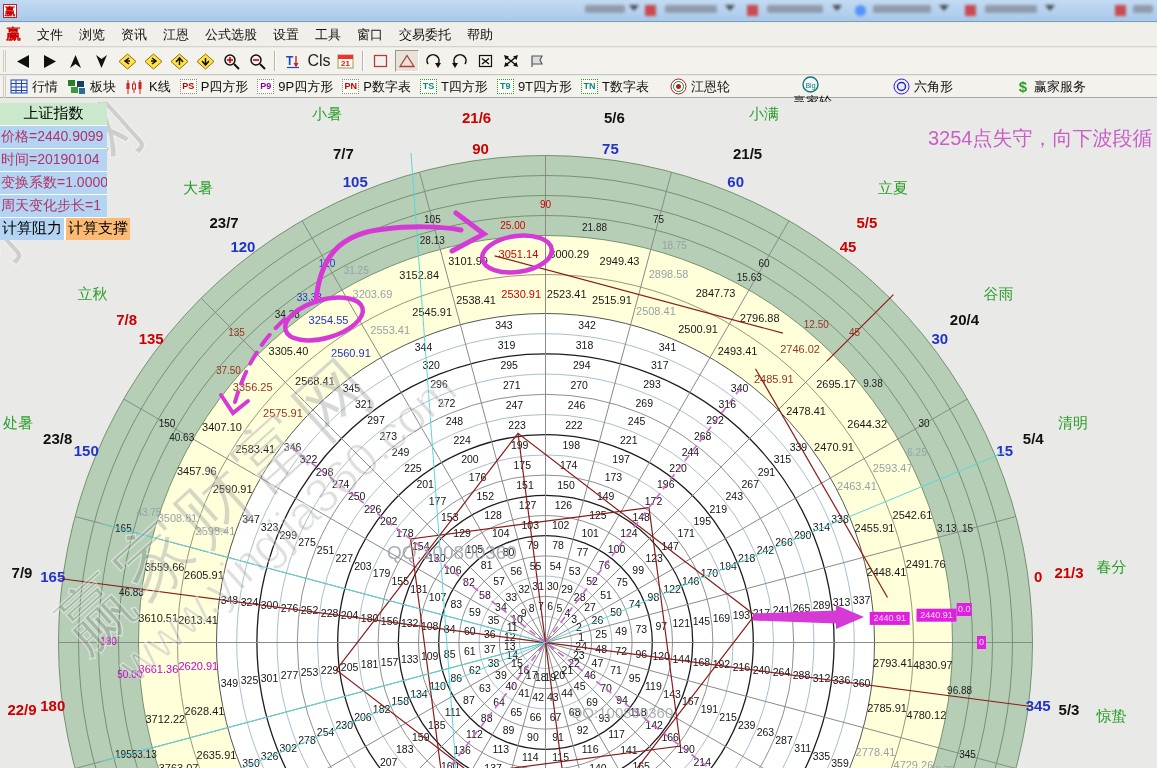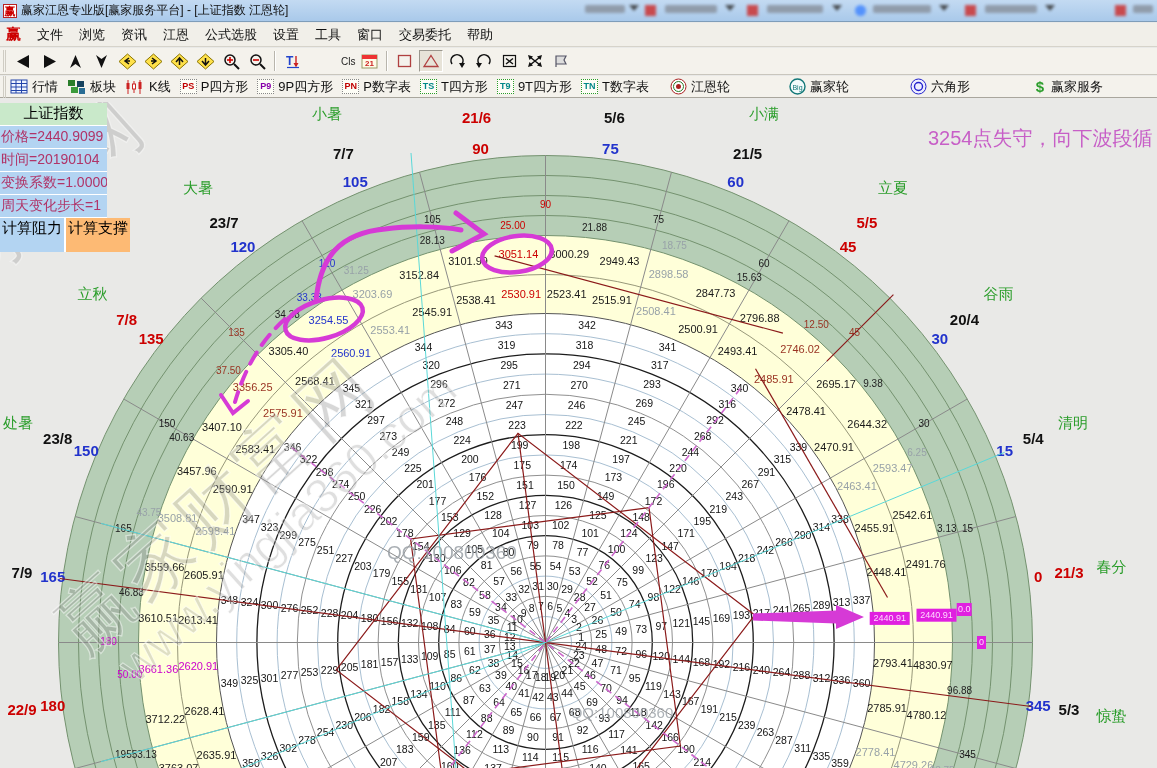--- a/index.html
+++ b/index.html
@@ -26,47 +26,46 @@
   .menu-item { font-size:13px; color:#111; padding:3px 8px; cursor:default; }
   
   .toolbar1 { position:absolute; left:0; top:48px; width:1157px; height:27px; background:#f4f2ec;
     display:flex; align-items:center; border-bottom:1px solid #c9c6bd; }
   .toolbar2 { position:absolute; left:0; top:76px; width:1157px; height:22px; background:#f4f2ec;
     display:flex; align-items:center; border-bottom:1px solid #a9a69d; }
   .tb-edge { width:4px; height:22px; border-left:3px double #cfccc3; margin:0 3px; }
   .tbtn { height:22px; min-width:24px; display:flex; align-items:center; justify-content:center; margin:0 1px; }
   .tbtn svg { display:block; }
   .tb-sep { width:2px; height:20px; border-left:1px solid #b8b5ac; border-right:1px solid #fff; margin:0 4px; }
-  .tb-text { font-size:10px; color:#222;margin-left:34px; }
+  .tb-text { font-size:16px; color:#222; }
   .tbtn.selected { background:#e7e3d8; border:1px solid #9a978e; border-right-color:#fff; border-bottom-color:#fff; }
   .tb2-item { display:flex; align-items:center; margin-right:9px; height:22px; }
   .tb2-item .lbl { font-size:13px; color:#111; margin-left:4px; white-space:nowrap; }
   .lettericon { font-size:9px; font-weight:bold; width:17px; height:15px; line-height:13px; text-align:center;
     background:#fdfdf6; }
   
   .chart { position:absolute; left:0; top:102px; width:1157px; height:666px; background:#e9e9e7; overflow:hidden; }
   .chart svg { position:absolute; left:0; top:0; }
   
   .info-panel { position:absolute; left:0; top:1px; width:107px; background:#c9e9ca; font-size:15px; z-index:5; }
   .info-title { text-align:center; color:#000; padding:1px 0 2px; border-bottom:1px solid #fff; }
   .info-row { background:#b3d4f2; color:#b03468; font-size:14px; padding:2px 1px 2px 1px; border-bottom:1px solid #fff; white-space:nowrap; overflow:hidden; }
   .info-buttons { display:flex; }
-  .btn-calc { font-size:15px; color:#000; padding:1px 2px 14px; white-space:nowrap; }
+  .btn-calc { font-size:15px; color:#000; padding:1px 2px 2px; white-space:nowrap; }
   .btn-calc.res { background:#b3d4f2; border-right:2px solid #fff; }
   .btn-calc.sup { background:#fdba74; }
   
   .annotation { position:absolute; left:928px; top:21px; width:228px; color:#c75fc7;
     font-size:20px; line-height:31px; z-index:4; font-weight:500; }
 </style>
 </head>
 <body>
 
 <div class="titlebar">
   <span class="app-icon">赢</span>
-  <span class="title-text">赢家江恩专业版[赢家服务平台] - [上证指数 江恩轮]</span>
   <span class="ghost-tabs">
       <i class="g-bar" style="left: 8px; width: 40px;"></i>
       <i class="g-tri" style="left: 52px;"></i>
       <i class="g-sq" style="left: 68px;"></i>
       <i class="g-bar" style="left: 88px; width: 52px;"></i>
       <i class="g-tri" style="left: 148px;"></i>
       <i class="g-sq" style="left: 170px;"></i>
       <i class="g-bar" style="left: 190px; width: 56px;"></i>
       <i class="g-tri" style="left: 255px;"></i>
       <i class="g-dot" style="left: 278px;"></i>
@@ -275,21 +274,21 @@
       <span class="tb2-item" style="margin-left: 12px;">
         <span style="display:flex">
           <svg width="17" height="17">
             <circle cx="8.5" cy="8.5" r="7.5" fill="#fff" stroke="#a22"></circle>
             <circle cx="8.5" cy="8.5" r="5" fill="none" stroke="#2a7d2a"></circle>
             <circle cx="8.5" cy="8.5" r="2.5" fill="#a22"></circle>
           </svg>
         </span>
         <span class="lbl">江恩轮</span>
       </span>
-      <span class="tb2-item" style="margin-left: 50px;">
+      <span class="tb2-item" style="margin-left: 50px; flex-direction: column;">
         <span style="display:flex">
           <svg width="17" height="17">
             <circle cx="8.5" cy="8.5" r="7.5" fill="#f2fbfb" stroke="#177" stroke-width="1.4"></circle>
             <text x="8.5" y="11.5" font-size="7" fill="#177" text-anchor="middle">Big</text>
           </svg>
         </span>
         <span class="lbl">赢家轮</span>
       </span>
       <span class="tb2-item" style="margin-left: 52px;">
         <span style="display:flex">

